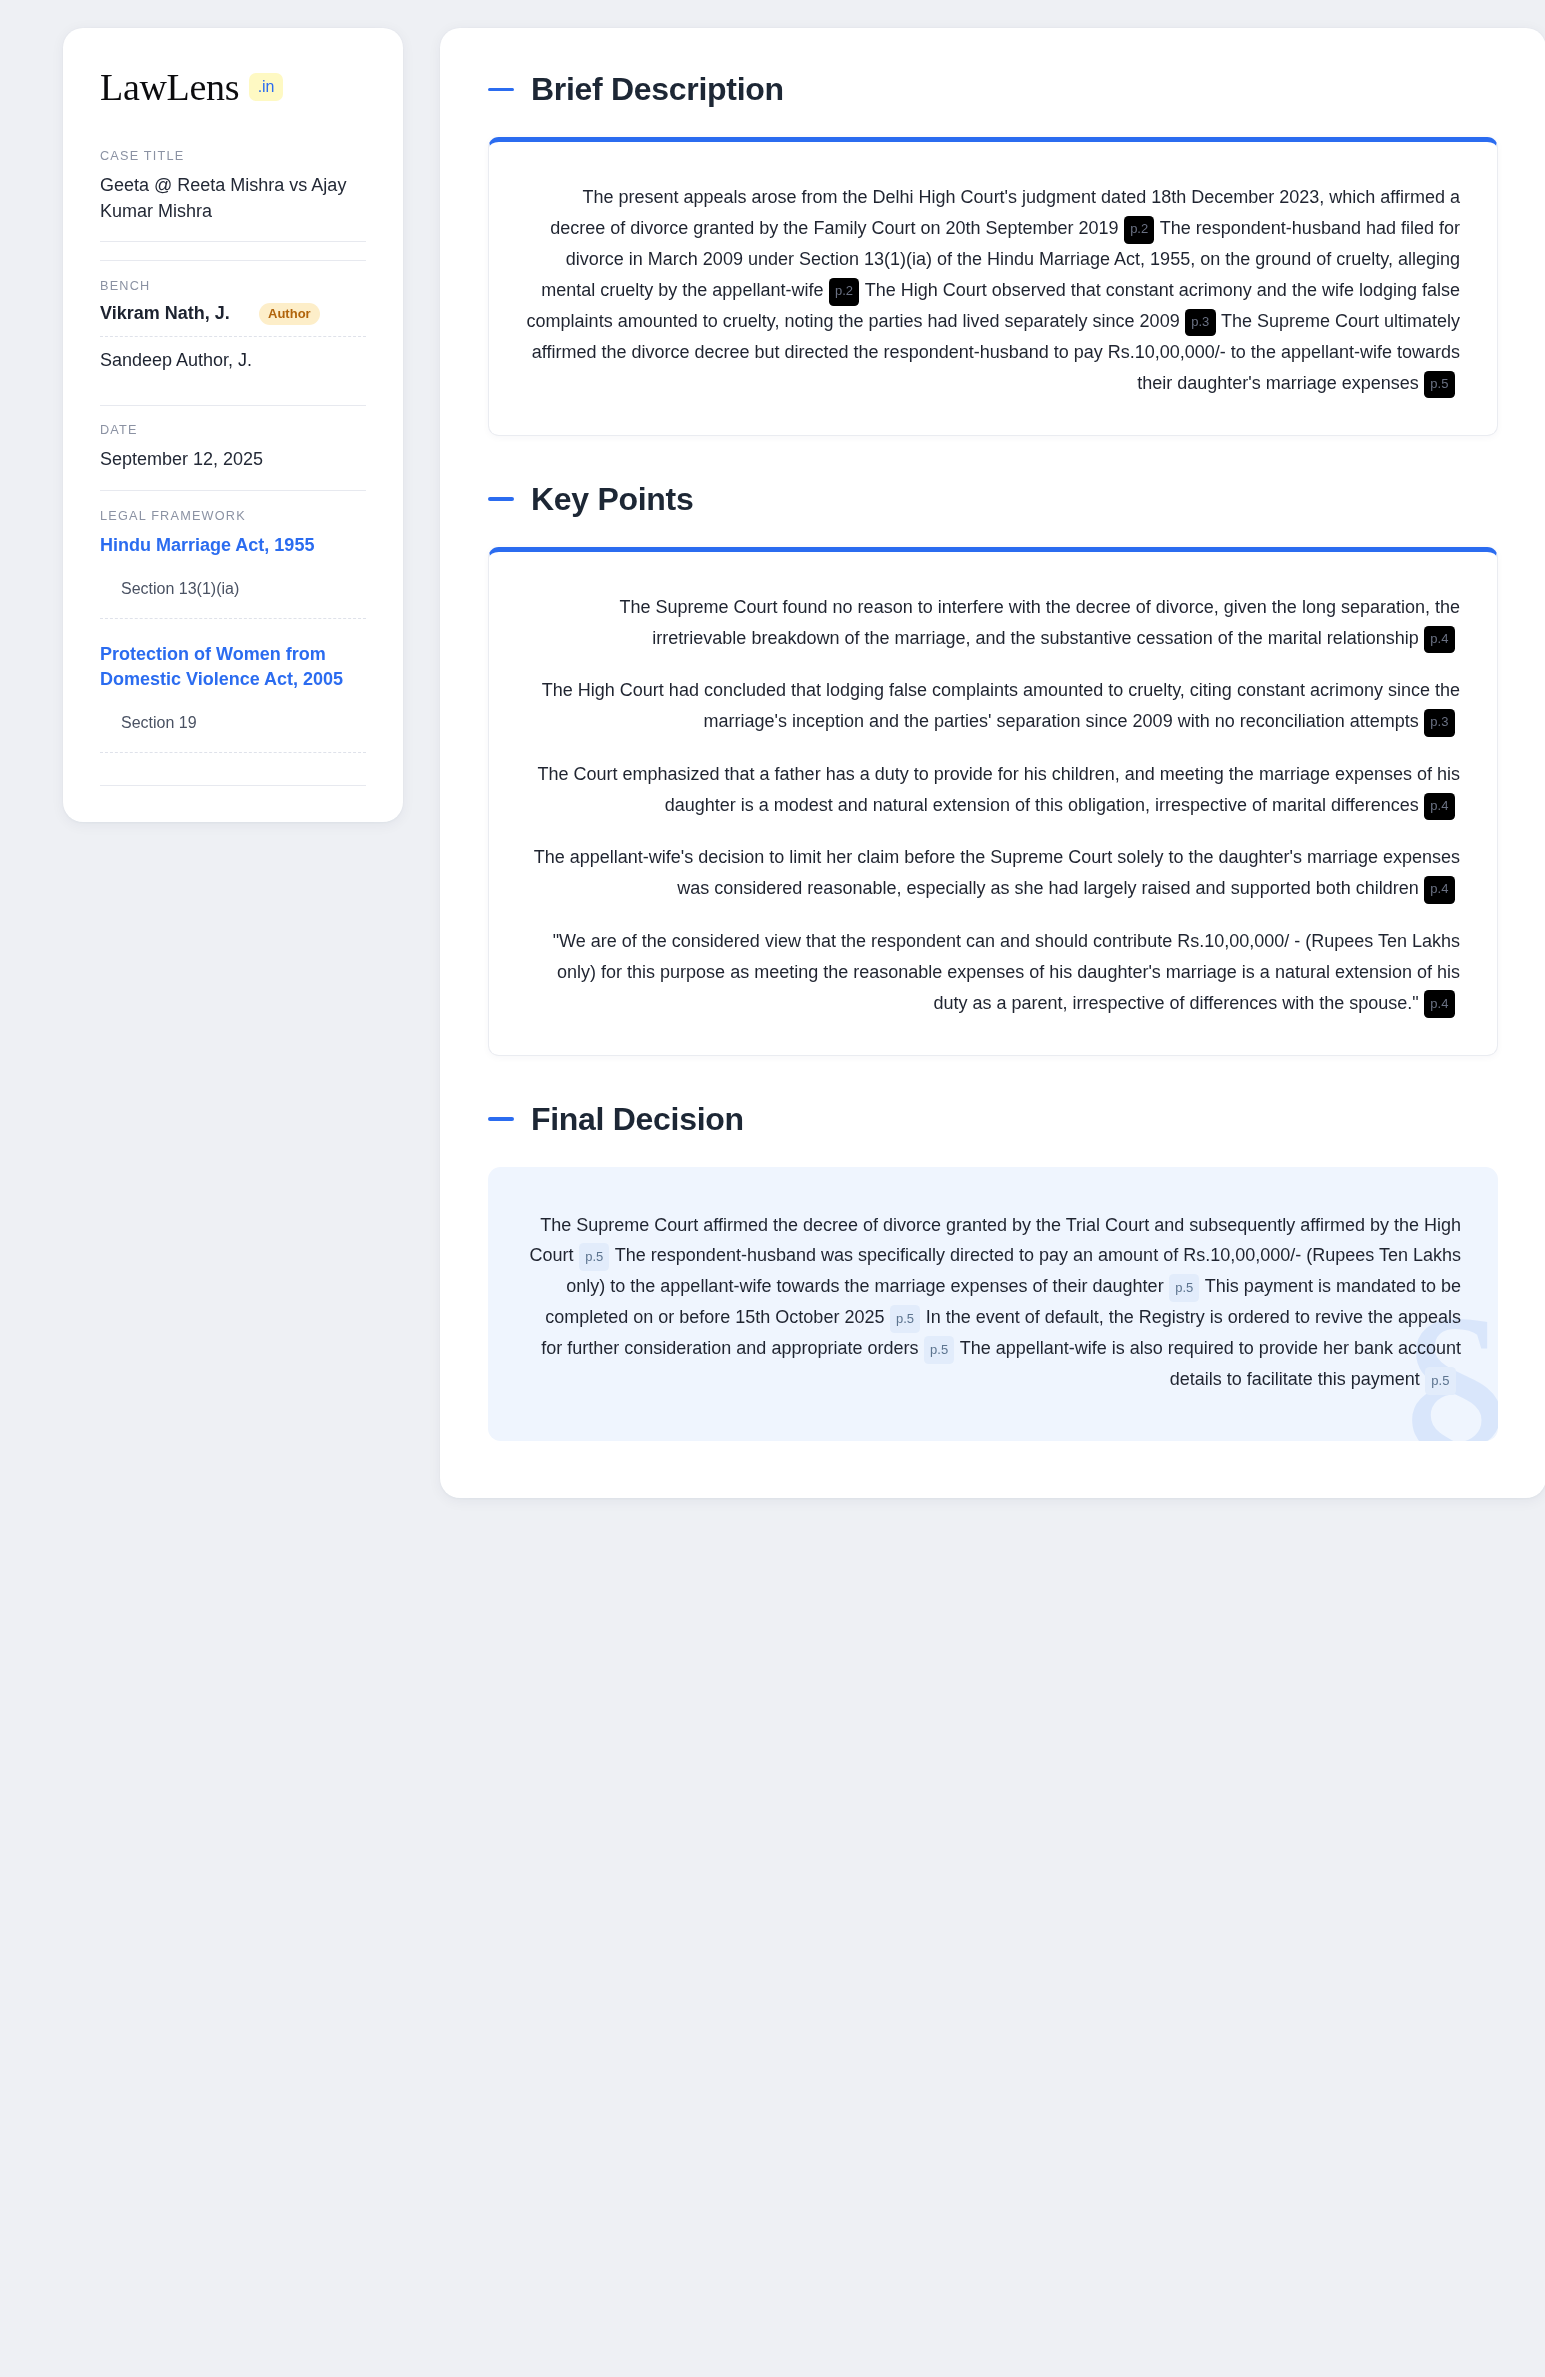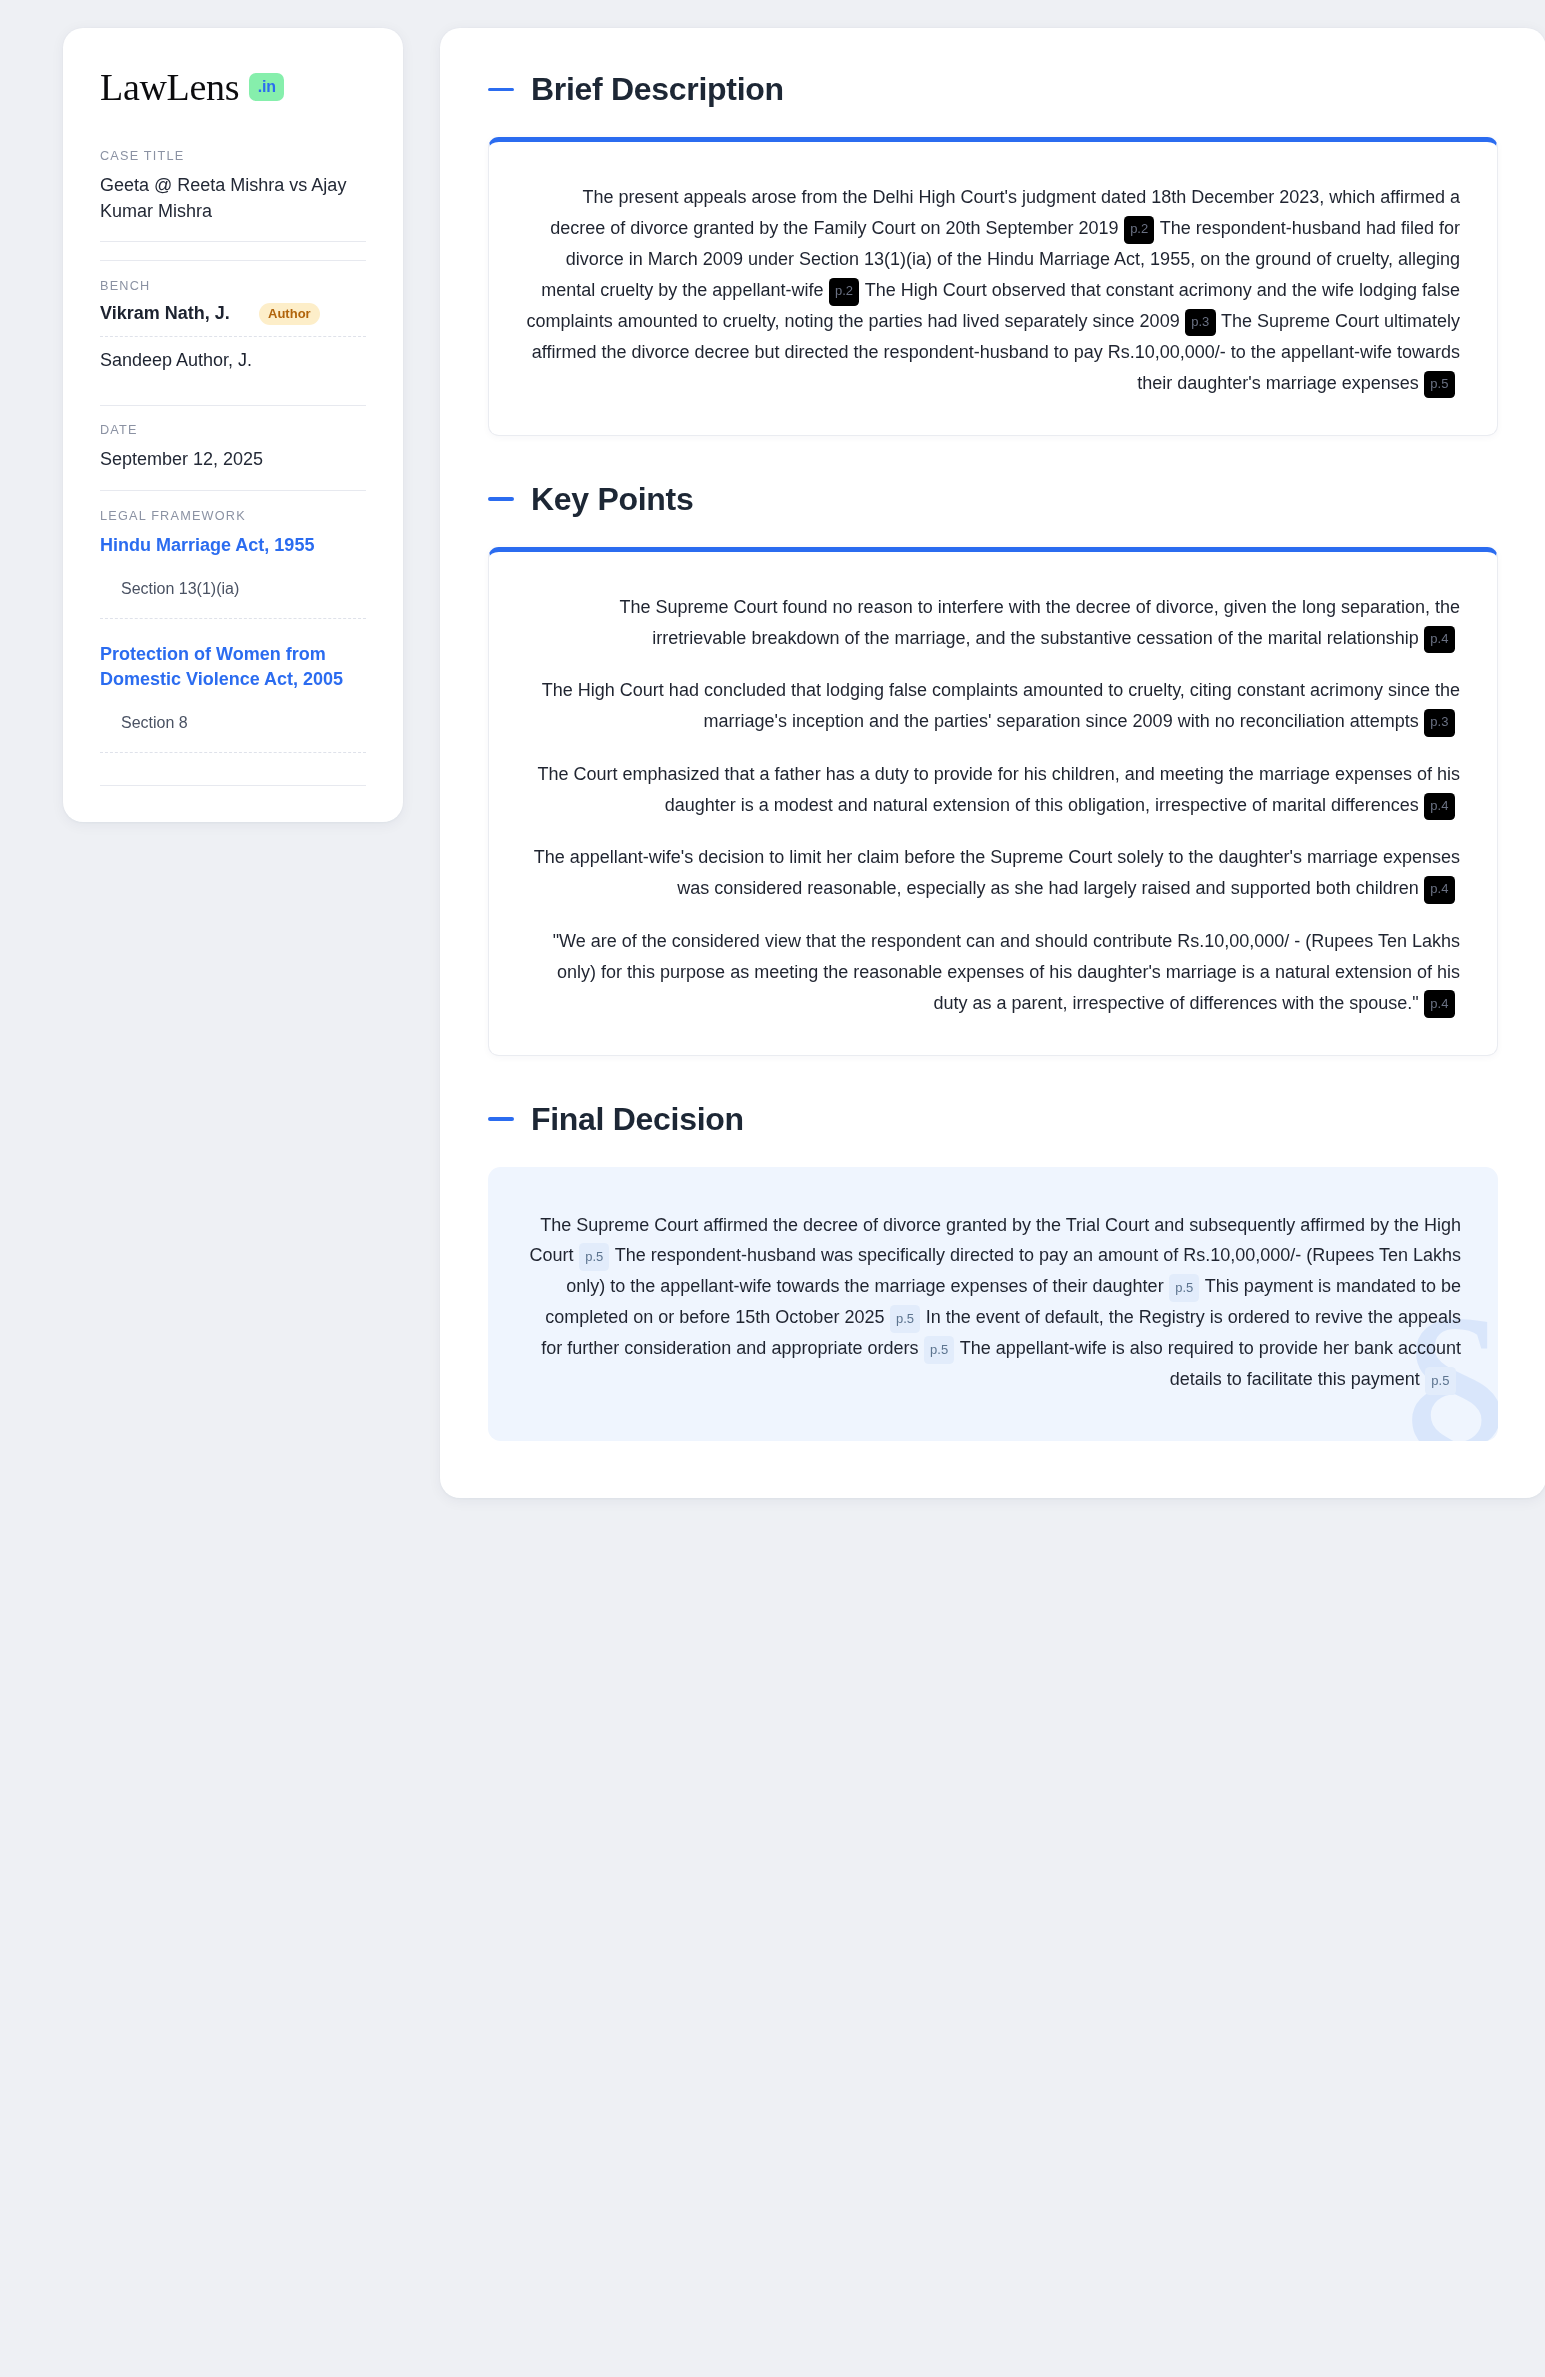--- a/index.html
+++ b/index.html
@@ -40,24 +40,24 @@
     margin-bottom: 43px;
   }
   .logo-text {
     font-family: "Liberation Serif", serif;
     font-size: 38px;
     line-height: 1;
     letter-spacing: -0.3px;
     color: #0c0c0e;
   }
   .logo-badge {
-    background: #86efac;
+    background: #fef9c3;
     color: #2b6cf0;
     font-size: 16px;
-    font-weight: bold;
+    font-weight: normal;
     padding: 5.4px 8.5px 6.2px 8.5px;
     border-radius: 7px;
     line-height: 1;
     letter-spacing: -0.2px;
   }
 
   .meta-block { padding-bottom: 17px; }
   .meta-label {
     font-size: 12.7px;
     letter-spacing: 1.2px;
@@ -258,21 +258,21 @@
     <div class="divider"></div>
 
     <div class="meta-block" style="padding-bottom:0">
       <div class="meta-label">LEGAL FRAMEWORK</div>
 
       <a class="act-link">Hindu Marriage Act, 1955</a>
       <div class="section-ref">Section 13(1)(ia)</div>
       <div class="divider dashed" style="margin-top:20px;margin-bottom:23px"></div>
 
       <a class="act-link">Protection of Women from Domestic Violence Act, 2005</a>
-      <div class="section-ref">Section 8</div>
+      <div class="section-ref">Section 19</div>
       <div class="divider dashed" style="margin-top:20px;margin-bottom:32px"></div>
       <div class="divider" style="margin-bottom:0"></div>
     </div>
 
   </aside>
 
   <main class="main">
 
     <section class="section">
       <div class="section-head">

